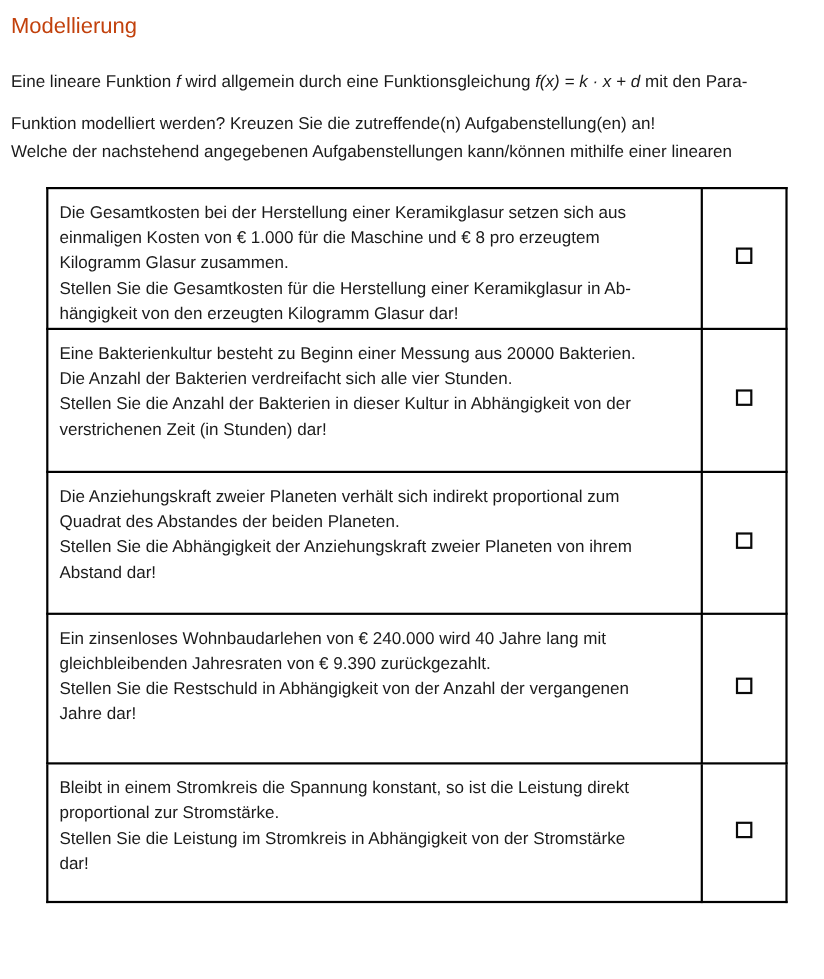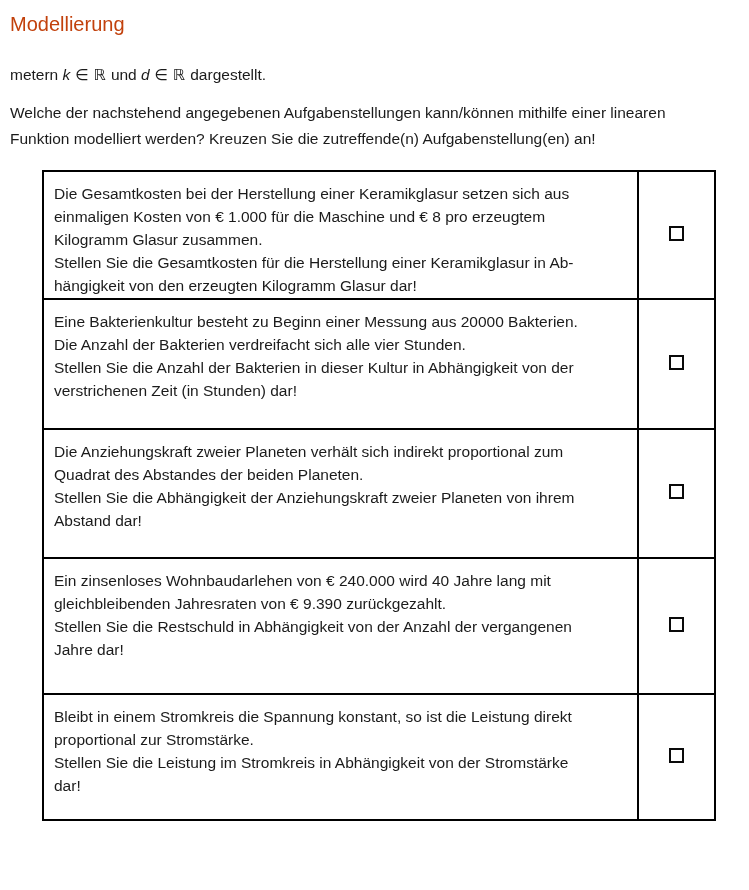--- a/index.html
+++ b/index.html
@@ -80,28 +80,28 @@
 </style>
 </head>
 <body>
 
 <div class="page">
 
   <div class="title">Modellierung</div>
 
   <div class="intro">
     <div class="line">
-      <span>metern </span><span class="it">k</span><span class="bb"> ∈ ℝ </span><span>und </span><span class="it">d</span><span class="bb"> ∈ ℝ </span><span>dargestellt.</span>
+      <span>Eine lineare Funktion </span><span class="it">f</span><span> wird allgemein durch eine Funktionsgleichung </span><span class="it">f(x) = k · x + d</span><span> mit den Para-</span>
     </div>
   </div>
 
 
   <div class="prompt">
+    <div class="line">Funktion modelliert werden? Kreuzen Sie die zutreffende(n) Aufgabenstellung(en) an!</div>
     <div class="line">Welche der nachstehend angegebenen Aufgabenstellungen kann/können mithilfe einer linearen</div>
-    <div class="line">Funktion modelliert werden? Kreuzen Sie die zutreffende(n) Aufgabenstellung(en) an!</div>
   </div>
 
   <table class="task-table">
     <tbody>
       <tr class="r1">
         <td class="text-cell">
           <div class="tline">Die Gesamtkosten bei der Herstellung einer Keramikglasur setzen sich aus</div>
           <div class="tline">einmaligen Kosten von € 1.000 für die Maschine und € 8 pro erzeugtem</div>
           <div class="tline">Kilogramm Glasur zusammen.</div>
           <div class="tline">Stellen Sie die Gesamtkosten für die Herstellung einer Keramikglasur in Ab-</div>

